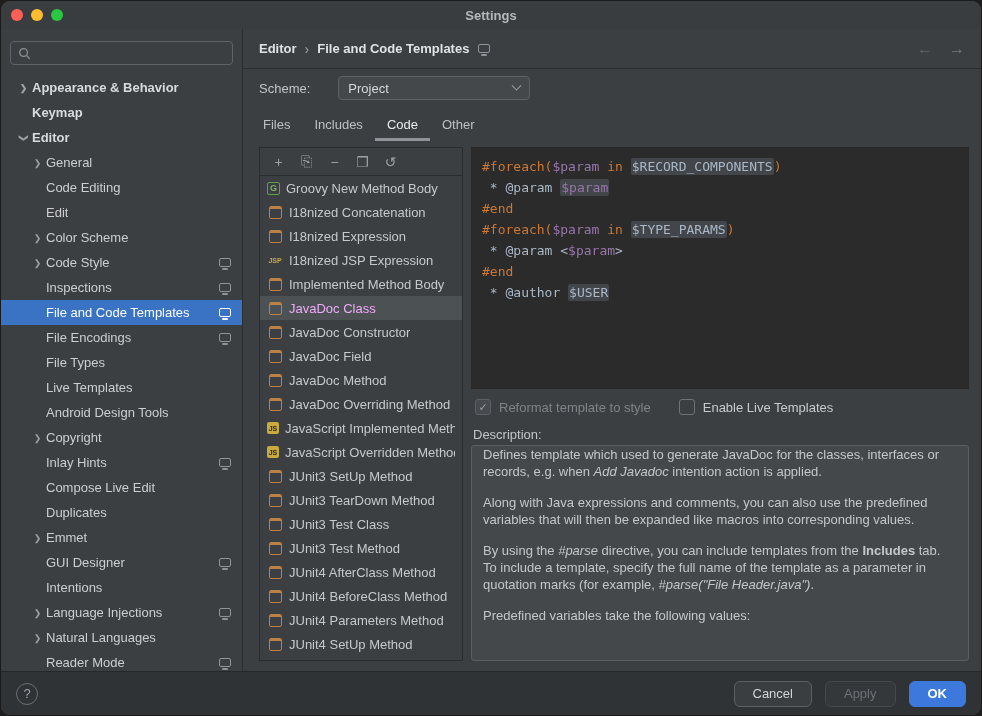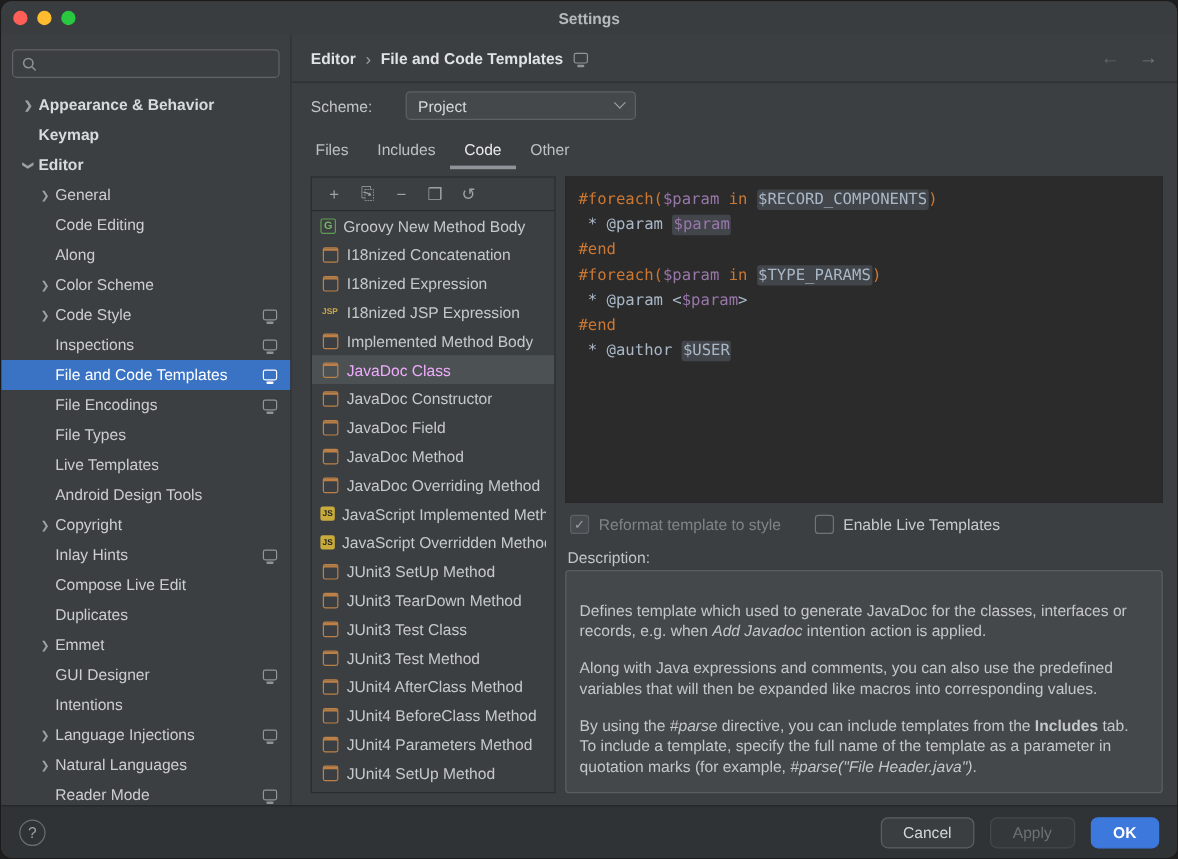--- a/index.html
+++ b/index.html
@@ -77,37 +77,37 @@
   .tpl-item.selected { background: #4c5154; color: #f0abfc; }
   .tpl-label { white-space: nowrap; overflow: hidden; }
   .tpl-icon { flex: none; width: 16px; height: 16px; display: flex; align-items: center; justify-content: center; }
   .tpl-icon.template::before { content: ""; width: 11px; height: 11px; border: 1px solid #bd8148; border-radius: 2px; box-shadow: inset 0 3px 0 -1px #bd8148; }
   .tpl-icon.groovy { border: 1px solid #5f9e52; border-radius: 2px; width: 13px; height: 13px; color: #79b568; font-size: 9px; font-weight: bold; }
   .tpl-icon.jsp { color: #c9a74d; font-size: 7px; font-weight: bold; }
   .tpl-icon.js { background: #c9ab3c; color: #1f2022; width: 12px; height: 12px; border-radius: 2px; font-size: 7px; font-weight: bold; }
 
   
   .right-pane { flex: 1; min-width: 0; display: flex; flex-direction: column; }
-  .editor { height: 272px; flex: none; background: #2b2b2b; border: 1px solid #28292b; padding: 8px 10px; font-family: "DejaVu Sans Mono", monospace; font-size: 13px; line-height: 21px; overflow: hidden; cursor: text; }
+  .editor { height: 242px; flex: none; background: #2b2b2b; border: 1px solid #28292b; padding: 8px 10px; font-family: "DejaVu Sans Mono", monospace; font-size: 13px; line-height: 21px; overflow: hidden; cursor: text; }
   .code-line { white-space: pre; }
   .tok-d { color: #cc7832; }
   .tok-p { color: #a9b7c6; }
   .tok-v { color: #9876aa; }
   .tok-vb { color: #9876aa; background: #42464b; border-radius: 2px; padding: 1px 1px; }
   .tok-nb { color: #a9b7c6; background: #42464b; border-radius: 2px; padding: 1px 1px; }
 
   .checkbox-row { height: 36px; flex: none; display: flex; align-items: center; gap: 28px; padding: 0 4px; }
   .cb { display: flex; align-items: center; gap: 8px; font-size: 13px; }
   .cb-box { width: 16px; height: 16px; flex: none; border: 1px solid #6e7378; border-radius: 3px; background: transparent; display: flex; align-items: center; justify-content: center; font-size: 11px; color: transparent; }
   .cb-box.checked { background: #474b4f; border-color: #5c6165; color: #9aa0a5; }
   .cb-label { color: #c8cbce; }
   .cb.disabled .cb-label { color: #7f8488; }
 
   .desc-label { height: 20px; flex: none; font-size: 13px; color: #c2c5c8; padding: 2px 2px 0; }
-  .desc-box { flex: 1; min-height: 0; background: #45484b; border: 1px solid #5a5e62; border-radius: 3px; padding: 24px 11px; font-size: 13px; line-height: 17px; color: #c4c7ca; overflow: hidden; }
+  .desc-box { flex: 1; min-height: 0; background: #45484b; border: 1px solid #5a5e62; border-radius: 3px; padding: 0 11px; font-size: 13px; line-height: 17px; color: #c4c7ca; overflow: hidden; }
   .desc-para { margin-bottom: 14px; }
   .it { font-style: italic; }
   .bd { font-weight: bold; }
 
   
   .footer { height: 44px; flex: none; background: #303335; border-top: 1px solid #252729; display: flex; align-items: center; padding: 0 15px; }
   .help-btn { width: 22px; height: 22px; border-radius: 50%; border: 1px solid #6a6e73; color: #9da2a7; display: flex; align-items: center; justify-content: center; font-size: 13px; }
   .btn { height: 26px; padding: 0 18px; margin-left: 13px; border-radius: 6px; font-size: 13px; font-family: inherit; background: #3b3e41; color: #d3d6d9; border: 1px solid #5c6064; text-align: right; }
   .btn.disabled { background: #35383b; color: #6d7175; border-color: #45484c; }
   .btn.primary { background: #3d78dd; border-color: #3d78dd; color: #ffffff; font-weight: bold; }
@@ -153,21 +153,21 @@
           <div class="tree-item lvl1">
             <span class="chevron">❯</span>
             <span class="tree-label">General</span>
           </div>
           <div class="tree-item lvl1">
             <span class="chevron"></span>
             <span class="tree-label">Code Editing</span>
           </div>
           <div class="tree-item lvl1">
             <span class="chevron"></span>
-            <span class="tree-label">Along</span>
+            <span class="tree-label">Edit</span>
           </div>
           <div class="tree-item lvl1">
             <span class="chevron">❯</span>
             <span class="tree-label">Color Scheme</span>
           </div>
           <div class="tree-item lvl1">
             <span class="chevron">❯</span>
             <span class="tree-label">Code Style</span>
             <span class="screen-icon"></span>
           </div>

